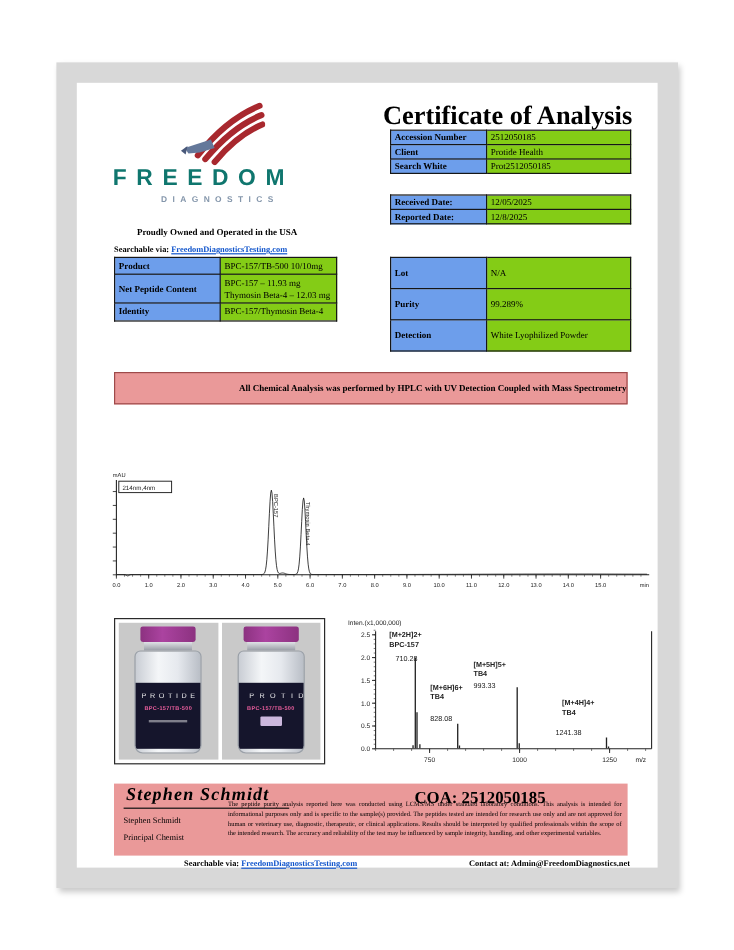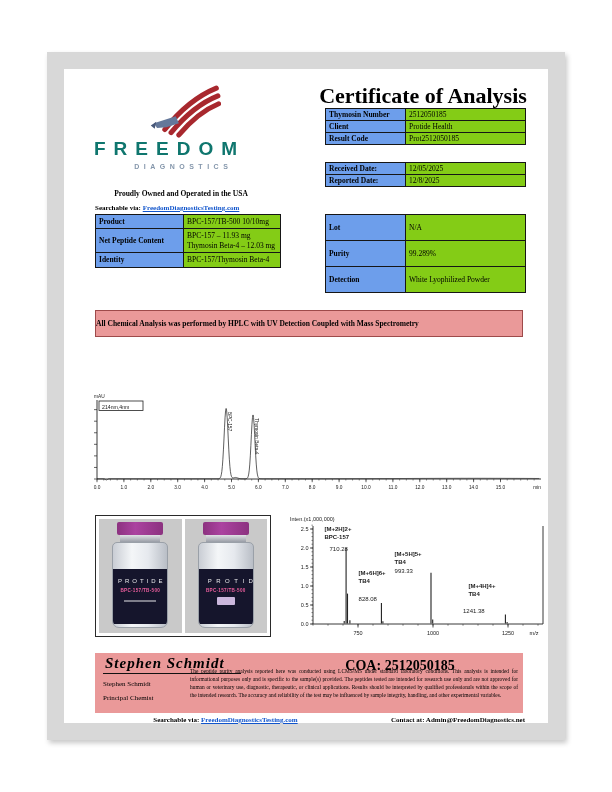--- a/index.html
+++ b/index.html
@@ -33,21 +33,21 @@
   .t-accession{left:325px;top:108px;width:200px}
   .t-accession td{height:11px}
   .t-dates{left:325px;top:162px;width:200px}
   .t-dates td{height:11px}
   .t-product{left:95px;top:214px;width:185px}
   .t-product td{padding:2px 3px;line-height:1.25}
   .t-lot{left:325px;top:214px;width:200px}
   .t-lot td{height:26px}
 
   .banner{position:absolute;left:95px;top:310px;width:428px;height:27px;background:#ea9999;
-          border:1px solid #9e4a4a;display:flex;align-items:center;justify-content:flex-start;
+          border:1px solid #9e4a4a;display:flex;align-items:center;justify-content:flex-end;
           font-weight:bold;font-size:7.5px;text-align:center}
 
   .mass{position:absolute;left:95px;top:351px;width:428px;border-collapse:collapse;
         table-layout:fixed;border:1.5px solid #161616}
   .mass th{border:1px solid #161616;font-size:7.5px;height:13px;font-weight:bold;background:#fff}
   .mass td{border:1px solid #161616;background:#c9daf8;font-weight:bold;font-size:12.5px;
         text-align:center;height:25px}
 
   .chrom{position:absolute;left:93px;top:392px}
   .spec{position:absolute;left:288px;top:512px}
@@ -111,29 +111,29 @@
 
   <h1 class="coa-title">Certificate of Analysis</h1>
 
   <table class="kv t-accession">
     <colgroup>
         <col style="width:80px">
         <col style="width:120px">
       </colgroup>
     <tbody>
         <tr>
-          <td class="k">Thymosin Number</td>
+          <td class="k">Accession Number</td>
           <td class="v">2512050185</td>
         </tr>
     <tr>
           <td class="k">Client</td>
           <td class="v">Protide Health</td>
         </tr>
     <tr>
-          <td class="k">Result Code</td>
+          <td class="k">Search White</td>
           <td class="v">Prot2512050185</td>
         </tr>
   </tbody>
     </table>
 
   <table class="kv t-dates">
     <colgroup>
         <col style="width:80px">
         <col style="width:120px">
       </colgroup>

